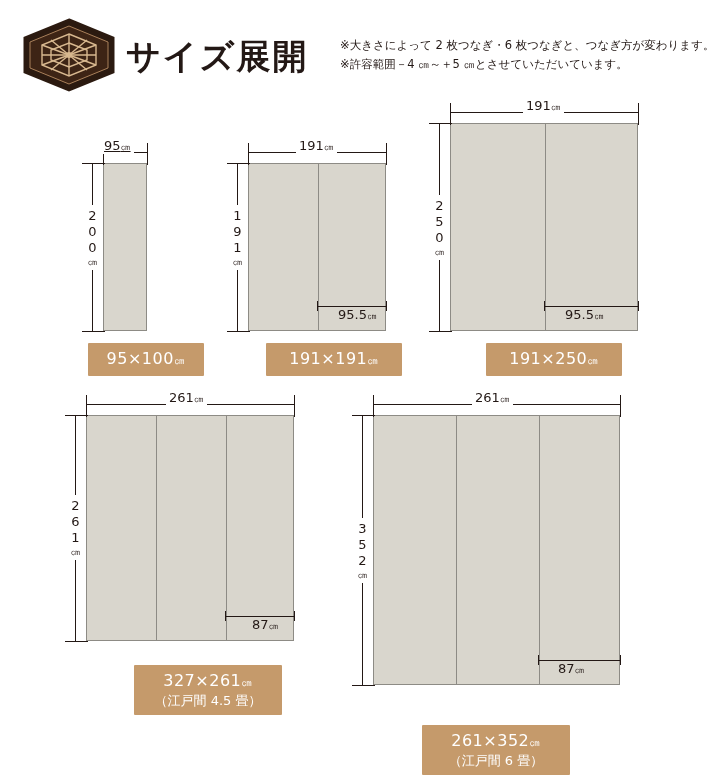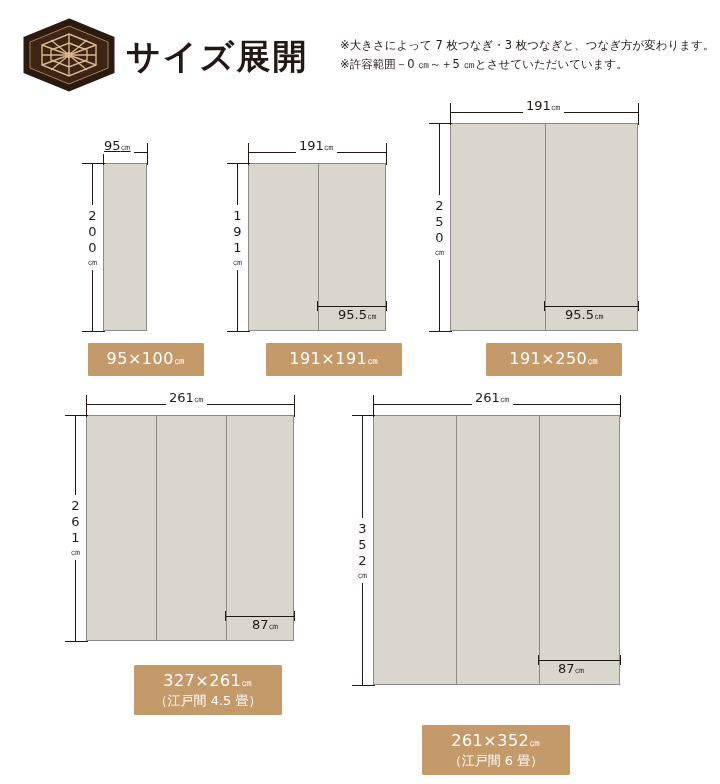--- a/index.html
+++ b/index.html
@@ -161,22 +161,22 @@
         <line x1="29" y1="22" x2="65" y2="52"></line>
         <line x1="65" y1="22" x2="29" y2="52"></line>
       </g>
       <circle cx="47" cy="37" r="3" fill="#d8b88f"></circle>
     </svg>
   </div>
 
   <div class="title">サイズ展開</div>
 
   <div class="notes">
-    <div>※大きさによって 7 枚つなぎ・3 枚つなぎと、つなぎ方が変わります。</div>
-    <div>※許容範囲－0 ㎝～＋5 ㎝とさせていただいています。</div>
+    <div>※大きさによって 2 枚つなぎ・6 枚つなぎと、つなぎ方が変わります。</div>
+    <div>※許容範囲－4 ㎝～＋5 ㎝とさせていただいています。</div>
   </div>
 </div>
 
 <div>
 
   <div class="panel" style="left:103px; top:163px; width:44px; height:168px;"></div>
 
   <div class="ext-v" style="left:103px; top:143px; height:22px;"></div>
   <div class="ext-v" style="left:147px; top:143px; height:22px;"></div>
   <div class="dimline-h" style="left:103px; top:152px; width:44px;"></div>

